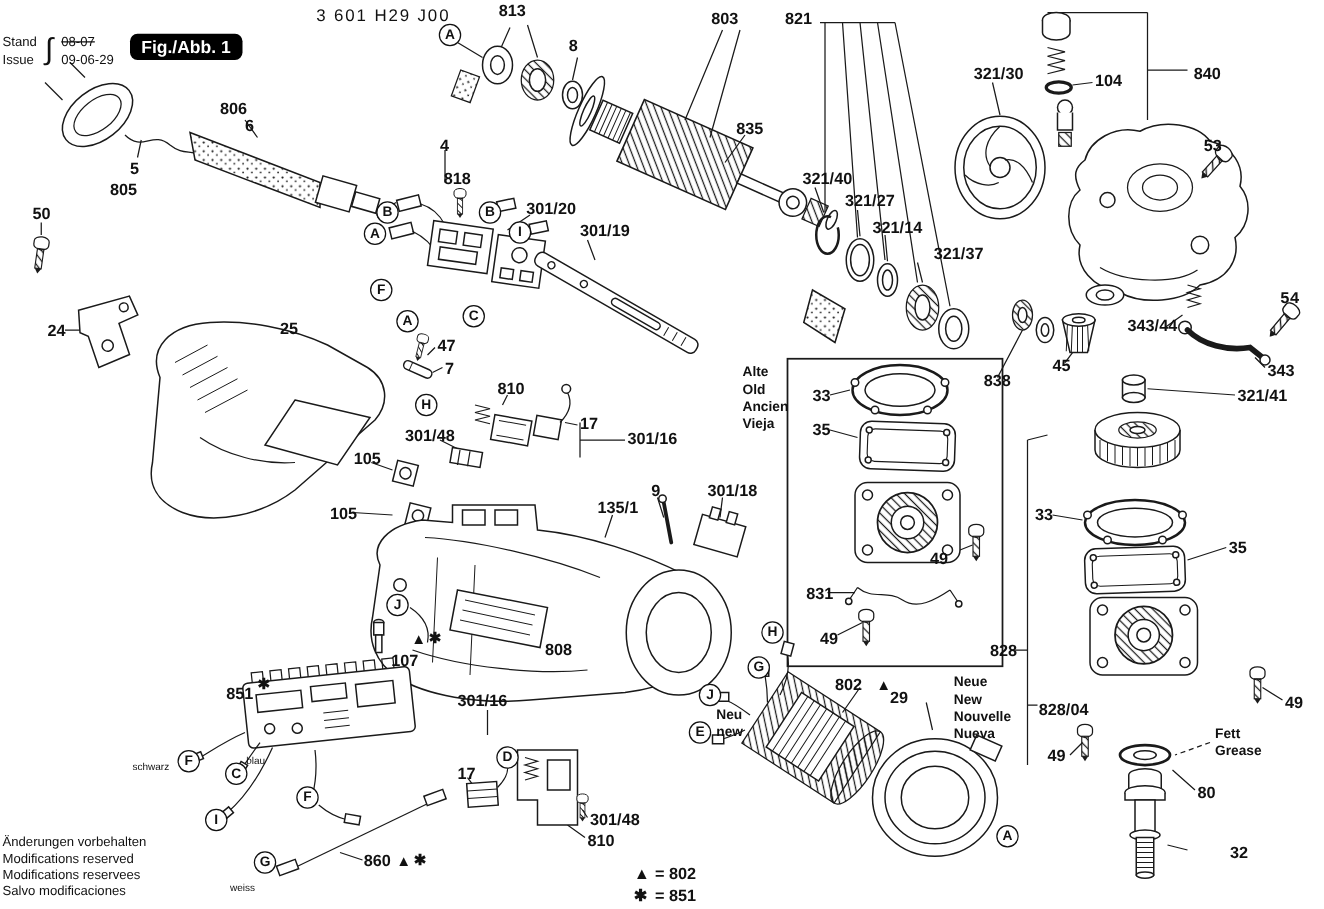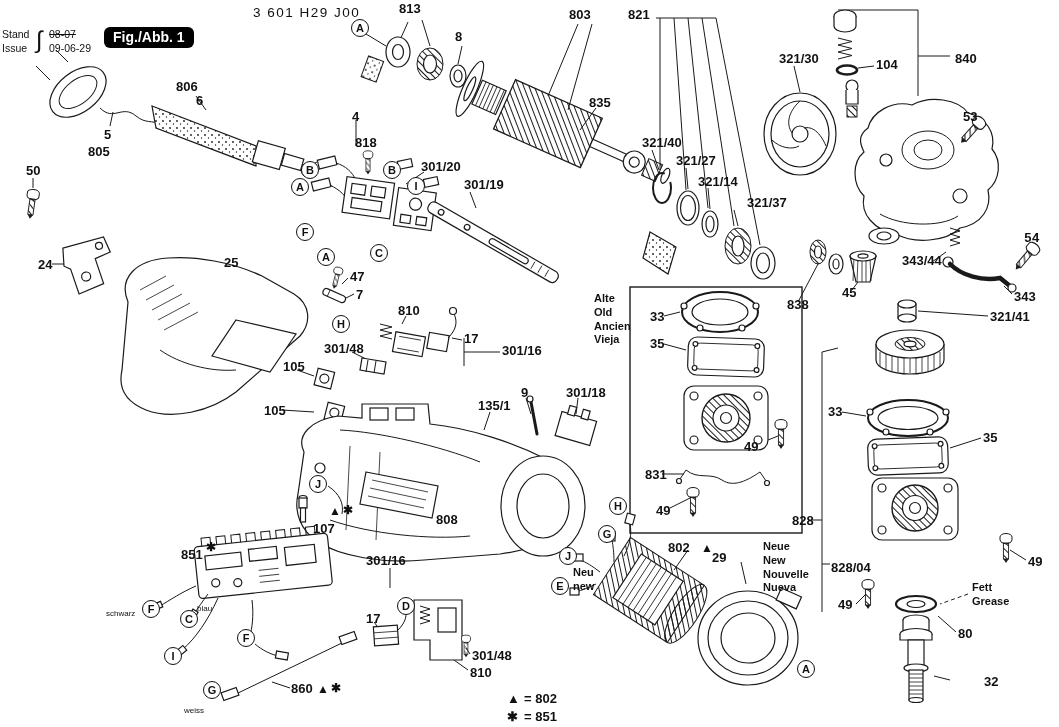--- a/index.html
+++ b/index.html
@@ -451,20 +451,26 @@
 </svg>
 
   <div class="hdr-pn">3 601 H29 J00</div>
   <div class="hdr-meta">
     <div><span class="lbl">Stand</span><span class="val-strike">08-07</span></div>
     <div><span class="lbl">Issue</span><span class="val">09-06-29</span></div>
   </div>
   <div class="hdr-brace">∫</div>
   <div class="badge">Fig./Abb. 1</div>
 
+  <div class="footer-notes">
+    <div>Änderungen vorbehalten</div>
+    <div>Modifications reserved</div>
+    <div>Modifications reservees</div>
+    <div>Salvo modificaciones</div>
+  </div>
 
   <div class="legend">
     <div><span class="sym">▲</span><span>= 802</span></div>
     <div><span class="sym">✱</span><span>= 851</span></div>
   </div>
 
   <div class="annotation-layer">
       <div class="part-label" style="left: 399px; top: 2px;">813</div>
       <div class="part-label" style="left: 455px; top: 30px;">8</div>
       <div class="part-label" style="left: 569px; top: 8px;">803</div>

